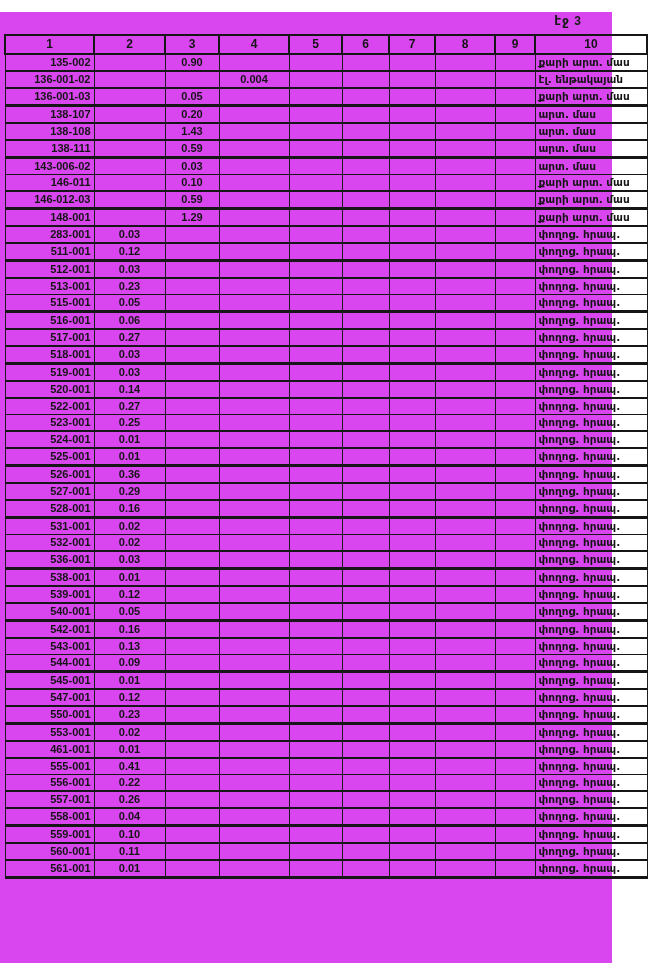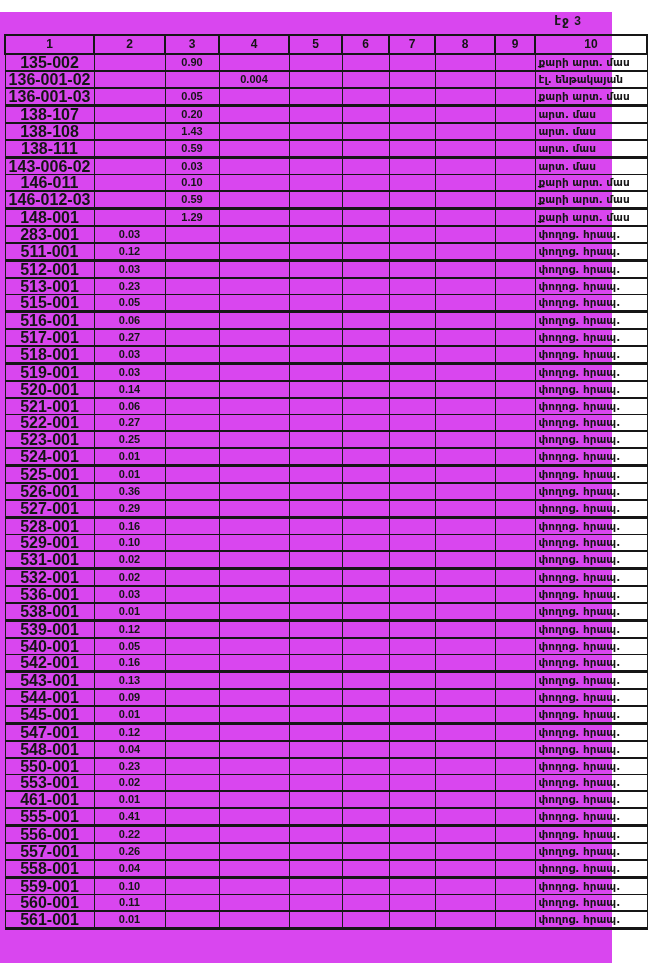--- a/index.html
+++ b/index.html
@@ -38,21 +38,21 @@
     border-left:1px solid #1c1c1c;
     border-right:1px solid #1c1c1c;
     border-bottom:2px solid #161616;
     height:15px;line-height:15px;
     padding:0 3px;
     white-space:nowrap;overflow:hidden;
     color:#151515;
   }
   table.scan tr:nth-child(3n) td{border-bottom-width:3px;}
   table.scan tr:nth-child(7n) td{border-bottom-width:1px;}
-  td.c1{text-align:center;font-size:16px;}
+  td.c1{text-align:right;font-size:11px;}
   td.c2,td.c3,td.c4,td.c5,td.c6,td.c7,td.c8,td.c9{text-align:center;}
   td.c10{
     text-align:left;position:relative;
     font-family:"DejaVu Sans","Liberation Sans",sans-serif;
     font-size:10.5px;
     margin-top:28px;
   }
 </style>
 </head>
 <body>
@@ -322,32 +322,20 @@
           <td class="c3"></td>
           <td class="c4"></td>
           <td class="c5"></td>
           <td class="c6"></td>
           <td class="c7"></td>
           <td class="c8"></td>
           <td class="c9"></td>
           <td class="c10">փողոց. հրապ.</td>
         </tr>
         <tr>
-          <td class="c1">521-001</td>
-          <td class="c2">0.06</td>
-          <td class="c3"></td>
-          <td class="c4"></td>
-          <td class="c5"></td>
-          <td class="c6"></td>
-          <td class="c7"></td>
-          <td class="c8"></td>
-          <td class="c9"></td>
-          <td class="c10">փողոց. հրապ.</td>
-        </tr>
-        <tr>
           <td class="c1">522-001</td>
           <td class="c2">0.27</td>
           <td class="c3"></td>
           <td class="c4"></td>
           <td class="c5"></td>
           <td class="c6"></td>
           <td class="c7"></td>
           <td class="c8"></td>
           <td class="c9"></td>
           <td class="c10">փողոց. հրապ.</td>
@@ -418,32 +406,20 @@
           <td class="c3"></td>
           <td class="c4"></td>
           <td class="c5"></td>
           <td class="c6"></td>
           <td class="c7"></td>
           <td class="c8"></td>
           <td class="c9"></td>
           <td class="c10">փողոց. հրապ.</td>
         </tr>
         <tr>
-          <td class="c1">529-001</td>
-          <td class="c2">0.10</td>
-          <td class="c3"></td>
-          <td class="c4"></td>
-          <td class="c5"></td>
-          <td class="c6"></td>
-          <td class="c7"></td>
-          <td class="c8"></td>
-          <td class="c9"></td>
-          <td class="c10">փողոց. հրապ.</td>
-        </tr>
-        <tr>
           <td class="c1">531-001</td>
           <td class="c2">0.02</td>
           <td class="c3"></td>
           <td class="c4"></td>
           <td class="c5"></td>
           <td class="c6"></td>
           <td class="c7"></td>
           <td class="c8"></td>
           <td class="c9"></td>
           <td class="c10">փողոց. հրապ.</td>
@@ -552,32 +528,20 @@
           <td class="c5"></td>
           <td class="c6"></td>
           <td class="c7"></td>
           <td class="c8"></td>
           <td class="c9"></td>
           <td class="c10">փողոց. հրապ.</td>
         </tr>
         <tr>
           <td class="c1">547-001</td>
           <td class="c2">0.12</td>
-          <td class="c3"></td>
-          <td class="c4"></td>
-          <td class="c5"></td>
-          <td class="c6"></td>
-          <td class="c7"></td>
-          <td class="c8"></td>
-          <td class="c9"></td>
-          <td class="c10">փողոց. հրապ.</td>
-        </tr>
-        <tr>
-          <td class="c1">548-001</td>
-          <td class="c2">0.04</td>
           <td class="c3"></td>
           <td class="c4"></td>
           <td class="c5"></td>
           <td class="c6"></td>
           <td class="c7"></td>
           <td class="c8"></td>
           <td class="c9"></td>
           <td class="c10">փողոց. հրապ.</td>
         </tr>
         <tr>

